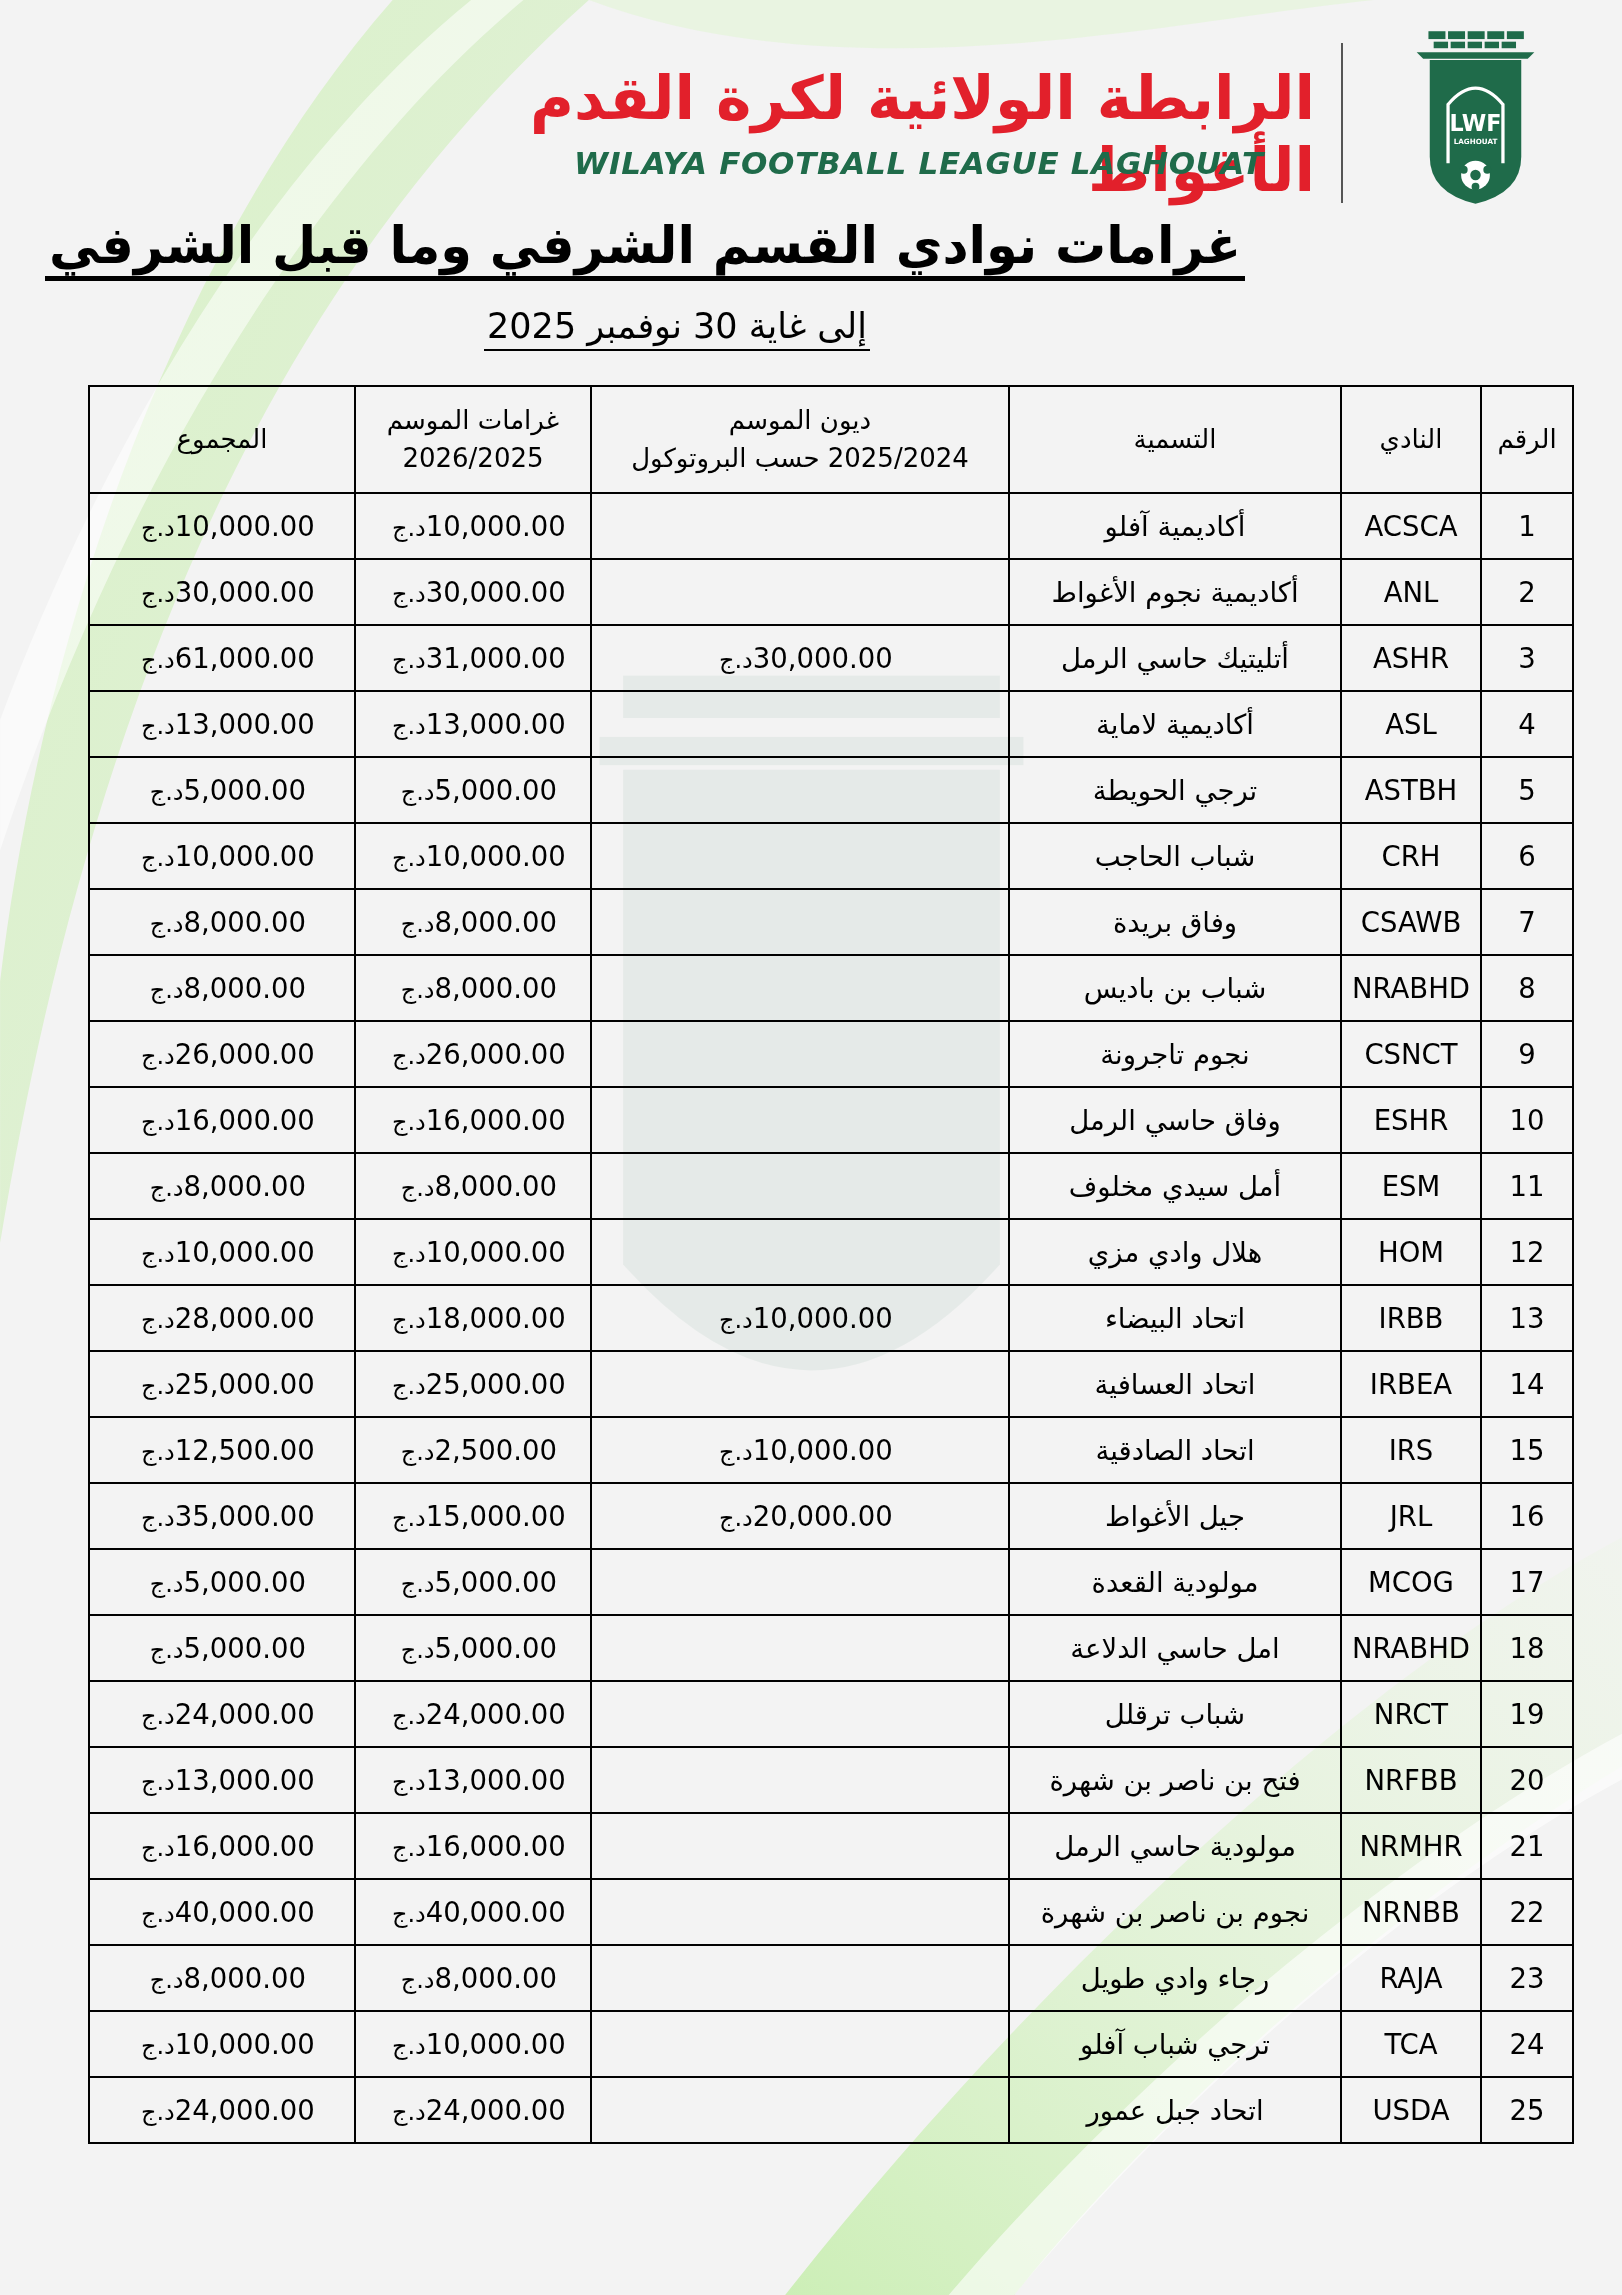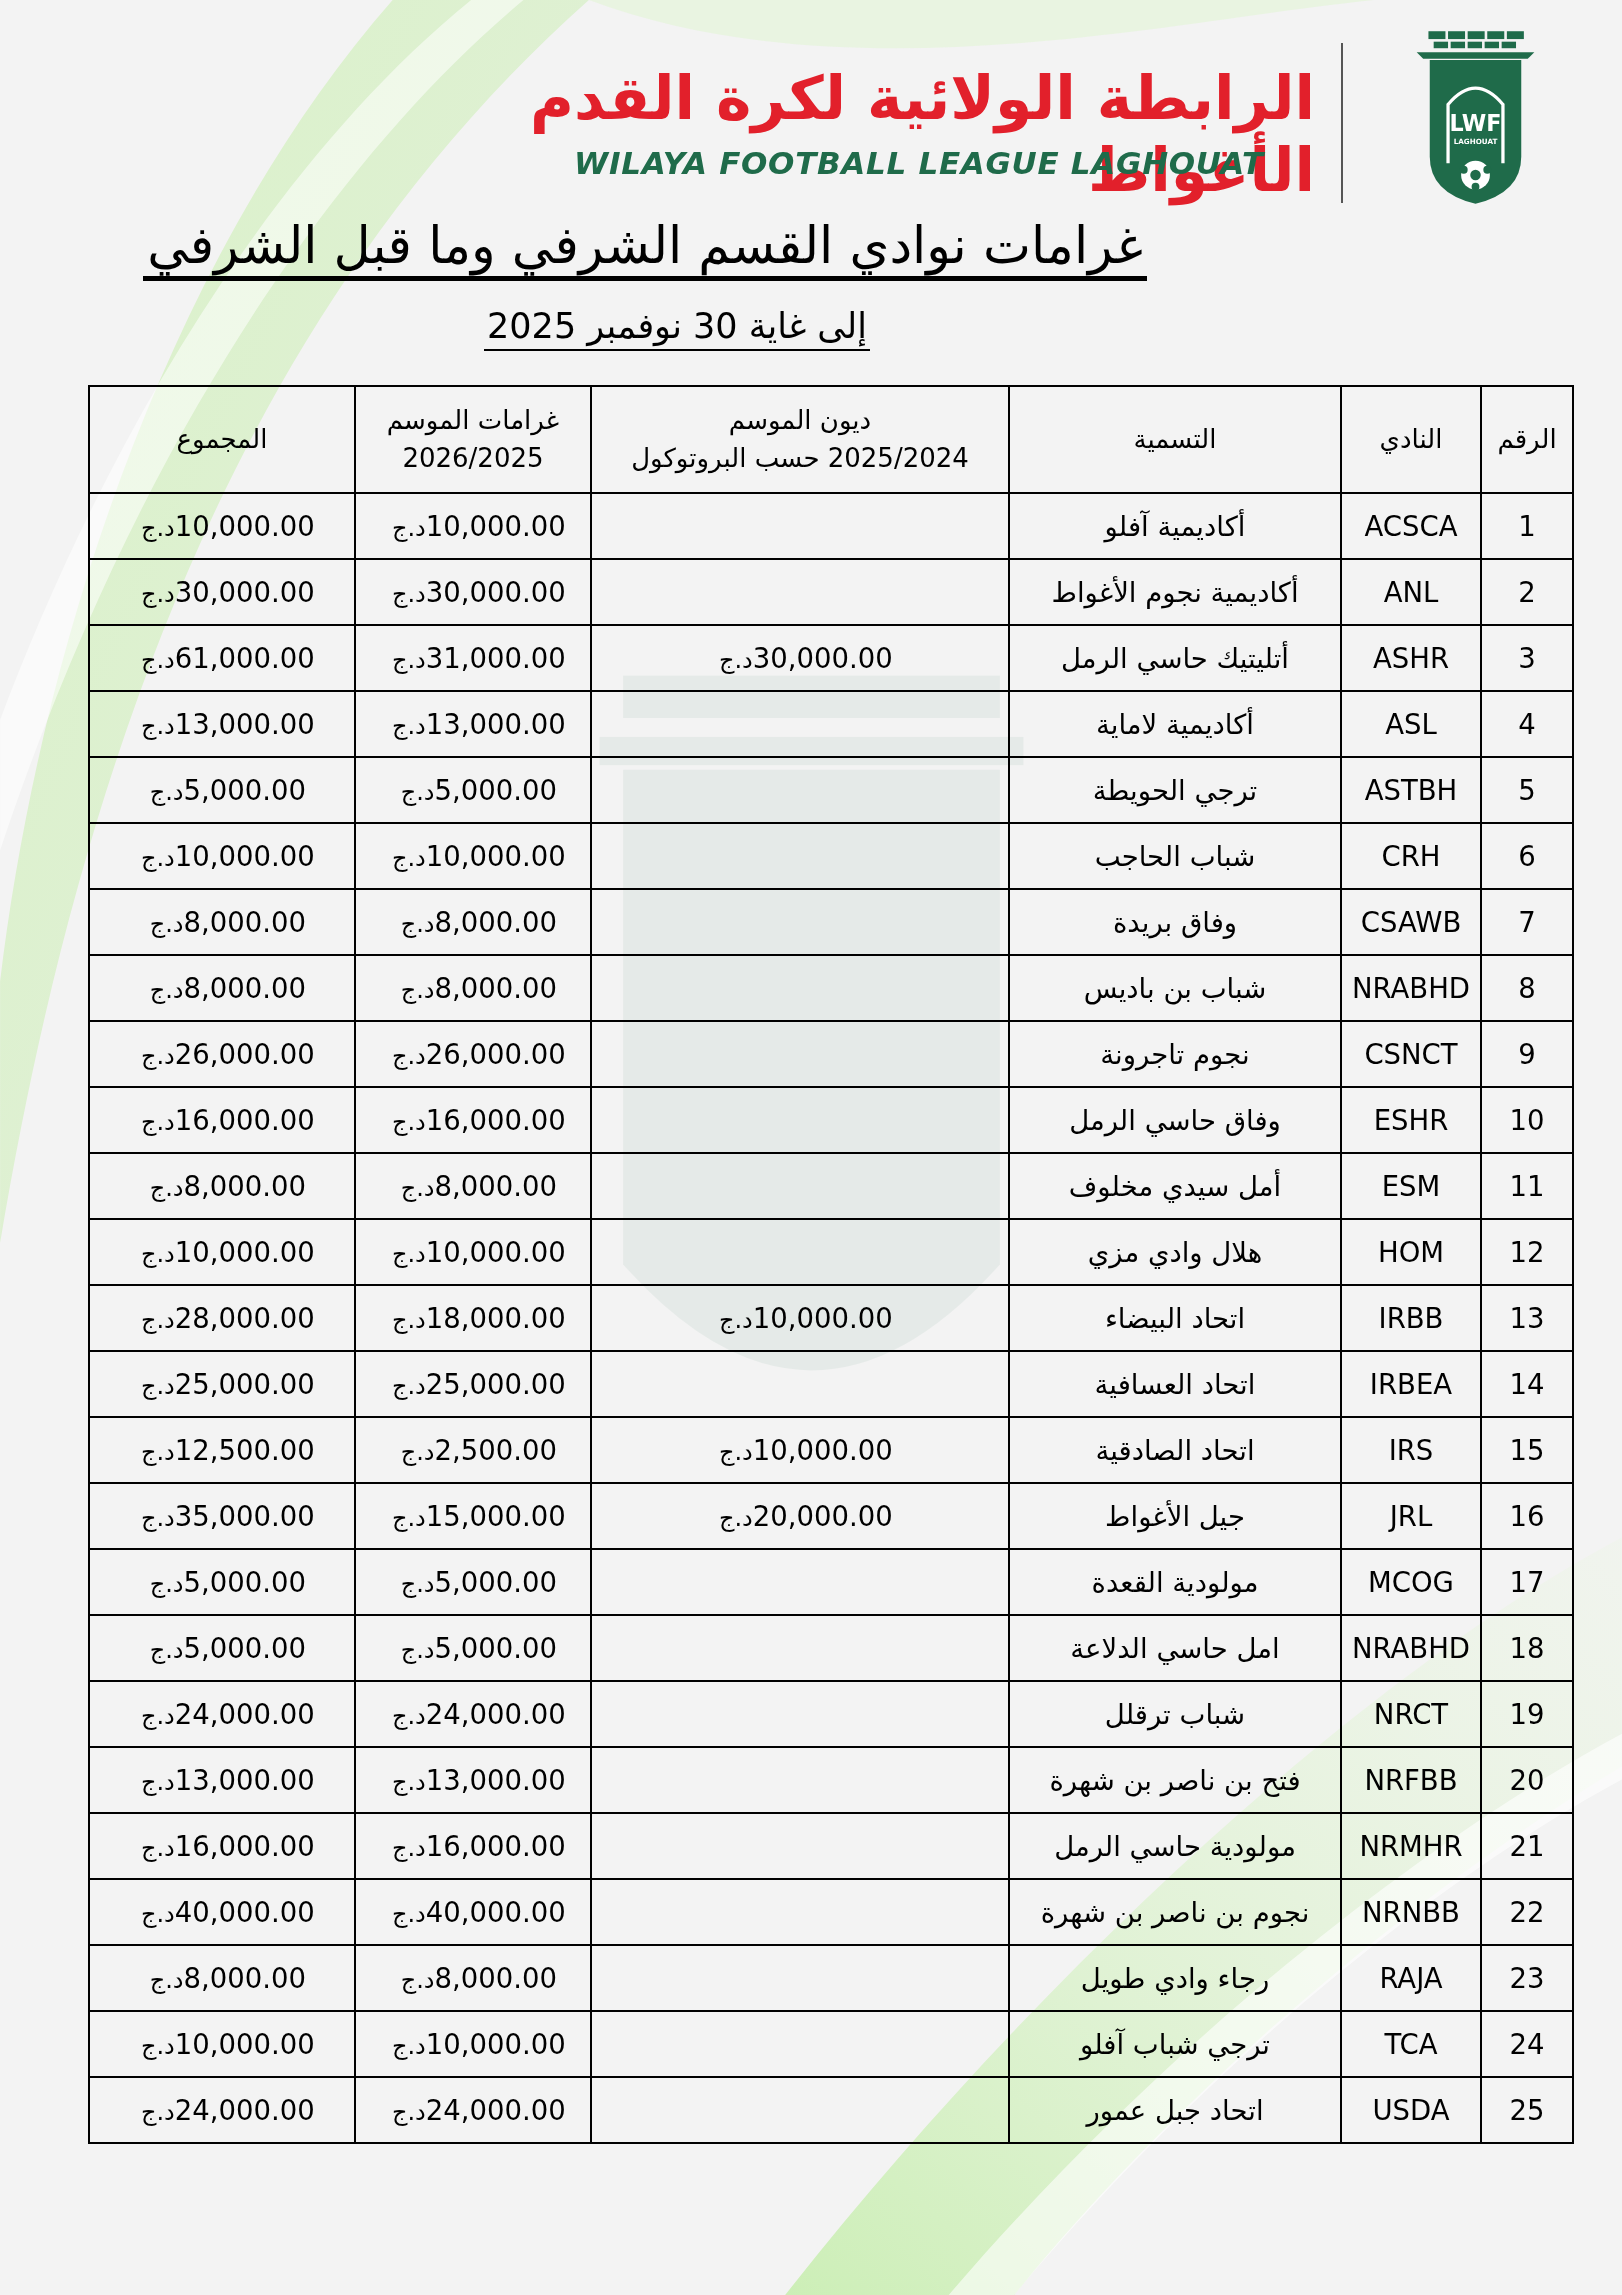--- a/index.html
+++ b/index.html
@@ -19,21 +19,21 @@
   .hdr-en {
     position:absolute; left:533px; top:145px; width:772px; text-align:center;
     color:#1f6b4a; font-size:31px; font-weight:bold; font-style:italic;
     font-family:"DejaVu Sans", sans-serif; letter-spacing:0.7px; line-height:1.2;
   }
   .hdr-divider { position:absolute; left:1341px; top:43px; width:2px; height:160px; background:#555; }
   .logo { position:absolute; left:1410px; top:26px; width:131px; height:183px; }
 
   .title {
     position:absolute; left:0; width:1290px; top:216px; text-align:center;
-    direction:rtl; font-size:51px; font-weight:normal; color:#000;
+    direction:rtl; font-size:51px; font-weight:bold; color:#000;
   }
   .title span { border-bottom:5.2px solid #000; padding:0 3.9px 1.3px; }
   .subtitle {
     position:absolute; left:0; width:1354px; top:306px; text-align:center;
     direction:rtl; font-size:35px; color:#000;
   }
   .subtitle span { border-bottom:2.6px solid #000; padding:0 2.6px 2.6px; }
 
   table.fines {
     position:absolute; left:88px; top:385px; width:1484px;

